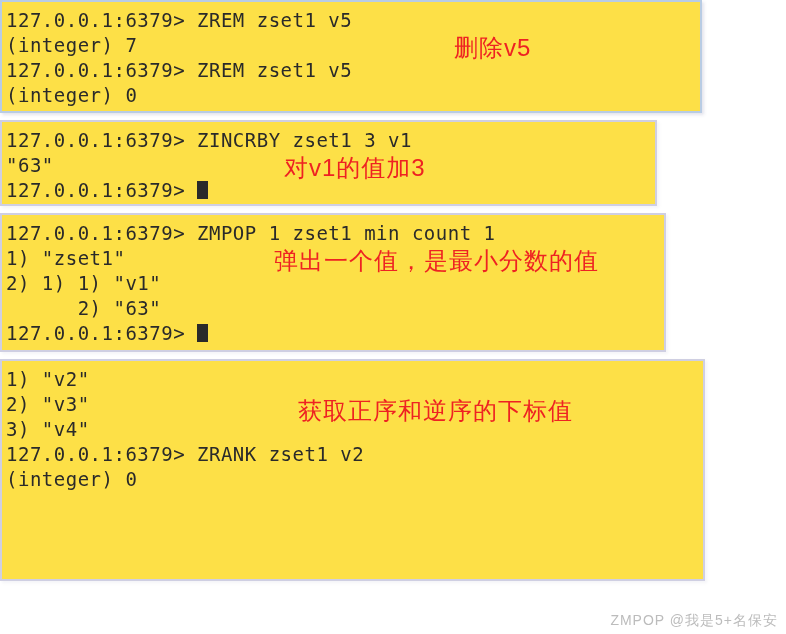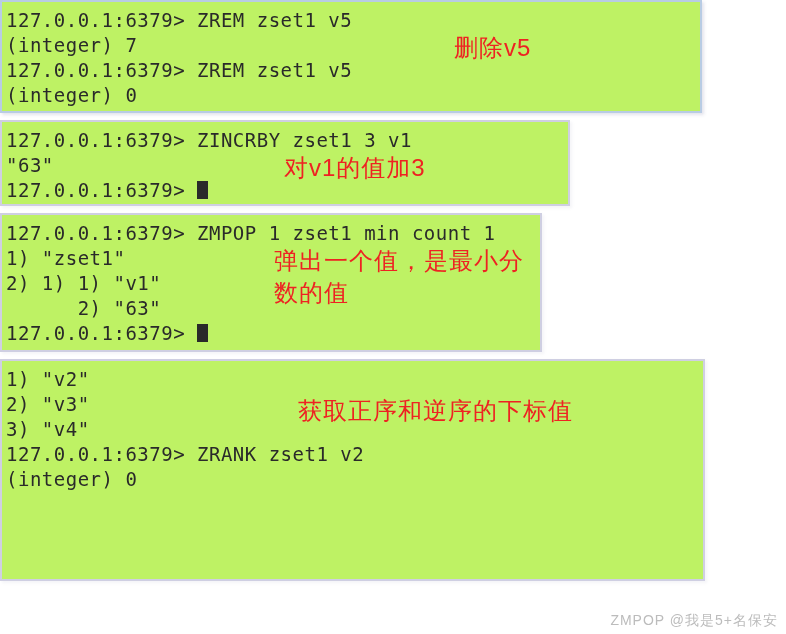--- a/index.html
+++ b/index.html
@@ -8,28 +8,28 @@
       font-size: 18px;
       background: #ffffff;
       width: 786px;
       height: 634px;
       position: relative;
       color: #3a3a3a;
       letter-spacing: 0.5px;
     }
     .panel {
       border: 2px solid #c6c6d8;
-      background: #bef264;
+      background: #fde047;
       margin-bottom: 7px;
       padding: 6px 4px;
       position: relative;
     }
     .panel1 { width: 702px; height: 113px; border-color: #b8cce4; border-width: 2px; box-shadow: 2px 2px 3px rgba(100,100,150,0.18);}
-    .panel2 { width: 570px; height: 86px; border-color: #cfcfe2; box-shadow: 2px 2px 3px rgba(150,150,180,0.1);}
-    .panel3 { width: 542px; height: 139px; border-color: #cfcfe2; box-shadow: 2px 2px 3px rgba(150,150,180,0.1);}
+    .panel2 { width: 657px; height: 86px; border-color: #cfcfe2; box-shadow: 2px 2px 3px rgba(150,150,180,0.1);}
+    .panel3 { width: 666px; height: 139px; border-color: #cfcfe2; box-shadow: 2px 2px 3px rgba(150,150,180,0.1);}
     .panel4 { width: 705px; height: 222px; border-color: #cfcfe2; box-shadow: 2px 2px 3px rgba(150,150,180,0.1);}
     .line { white-space: pre; line-height: 25px; font-size: 19px; color: #2a2a2a; }
     .annotation {
       position: absolute;
       color: #ee2222;
       font-family: "Microsoft YaHei", "SimSun", sans-serif;
       font-size: 24px;
       letter-spacing: 1px;
     }
     .a1 { left: 452px; top: 30px; }

